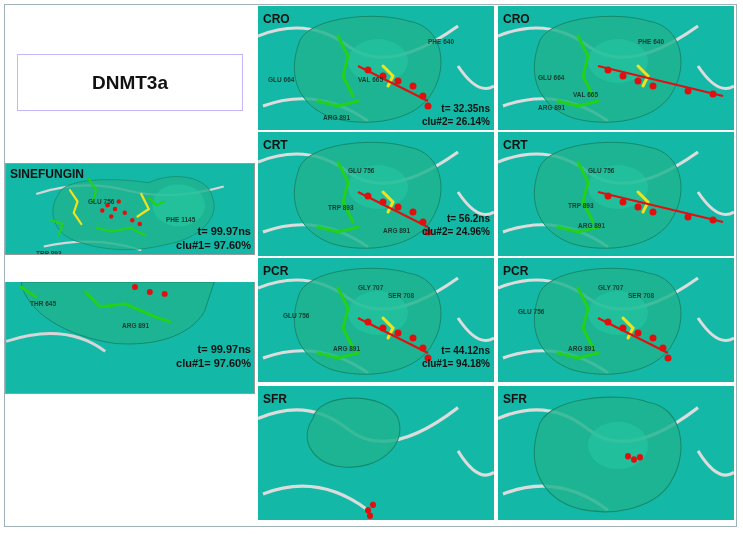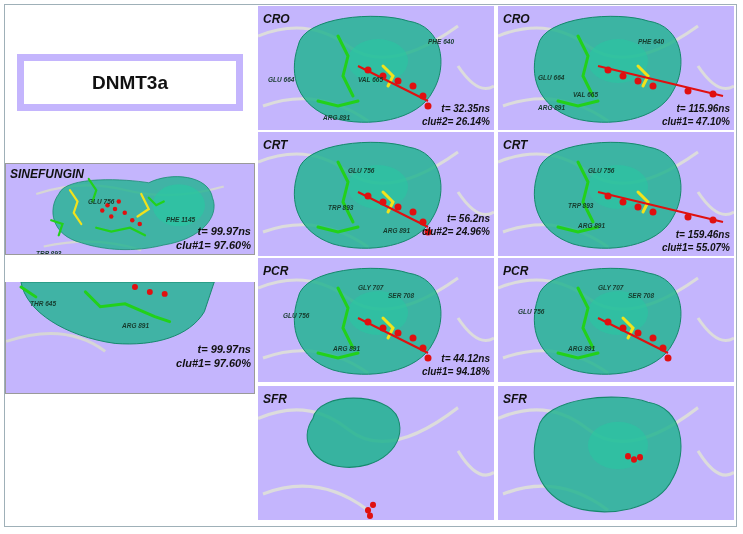--- a/index.html
+++ b/index.html
@@ -1,20 +1,20 @@
 <!DOCTYPE html>
 <html><head>
 <meta charset="utf-8">
 <style>
   html, body { margin:0; padding:0; background:#ffffff; }
   body { width:743px; height:534px; position:relative; overflow:hidden; font-family:"Liberation Sans", sans-serif; }
   .frame { position:absolute; left:4px; top:4px; width:733px; height:523px; border:1px solid #9fb0b8; box-sizing:border-box; background:#fff; }
-  .title-box { position:absolute; left:17px; top:54px; width:226px; height:57px; border:7px solid #c4b5fd; box-sizing:border-box; display:flex; flex-direction:column; align-items:center; justify-content:center; }
+  .title-box { position:absolute; left:17px; top:54px; width:226px; height:57px; border:1px solid #c4b5fd; box-sizing:border-box; display:flex; flex-direction:column; align-items:center; justify-content:center; }
   .title-box span { font-weight:bold; font-size:19px; line-height:22px; color:#111; }
-  .panel { position:absolute; overflow:hidden; background:#c4b5fd;font-style:italic; }
+  .panel { position:absolute; overflow:hidden; background:#14b8a6; }
   .panel svg { position:absolute; left:0; top:0; width:100%; height:100%; }
   .panel-label { position:absolute; font-weight:bold; font-size:12px; color:#111; }
   .stats { position:absolute; right:4px; text-align:right; font-weight:bold; font-size:10px; line-height:13px; color:#111; }
   .stats span { display:block; }
   .res { position:absolute; font-weight:bold; font-size:6.5px; color:#163a2c; white-space:nowrap; }
   .sine { left:5px; top:163px; width:250px; height:92px; border:1px solid #9a9a9a; box-sizing:border-box; }
   .sine .stats { font-size:11px; line-height:14px; right:3px; }
 </style>
 </head>
 <body>
@@ -142,24 +142,20 @@
         <circle cx="155" cy="80" r="2.5"></circle>
           <circle cx="190" cy="85" r="2.5"></circle>
           <circle cx="215" cy="88" r="2.5"></circle>
         </g>
   </svg>
   <span class="panel-label" style="left:5px;top:6px;">CRO</span>
   <span class="res" style="left:140px;top:32px;">PHE 640</span>
       <span class="res" style="left:40px;top:68px;">GLU 664</span>
       <span class="res" style="left:75px;top:85px;">VAL 665</span>
       <span class="res" style="left:40px;top:98px;">ARG 891</span>
-  <div class="stats" style="bottom:2px;">
-    <span>t= 115.96ns</span>
-    <span>clu#1= 47.10%</span>
-  </div>
     </div>
     <div class="panel" style="left: 258px; top: 132px; width: 236px; height: 124px;">
   <svg viewBox="0 0 236 124" preserveAspectRatio="none">
     <path d="M0,30 Q50,10 90,40 T200,20" stroke="#dcdcdc" stroke-width="3" fill="none"></path>
     <path d="M5,100 Q60,80 110,115" stroke="#dcdcdc" stroke-width="3" fill="none"></path>
     <path d="M200,60 Q220,90 236,80" stroke="#dcdcdc" stroke-width="3" fill="none"></path>
     <path d="M40,40 C45,10 120,5 150,15 C185,20 190,60 175,85 C160,115 110,122 75,112 C40,100 30,70 40,40 Z" fill="#1fb38f" fill-opacity="0.82" stroke="#15896c"></path>
          <ellipse cx="120" cy="55" rx="30" ry="22" fill="#27c9a3" fill-opacity="0.55"></ellipse>
     <g stroke="#22d11a" stroke-width="3" fill="none" stroke-linecap="round">
       <path d="M80,30 L90,50 L85,70 L95,90"></path>
@@ -208,24 +204,20 @@
           <circle cx="140" cy="75" r="2.5"></circle>
         <circle cx="155" cy="80" r="2.5"></circle>
           <circle cx="190" cy="85" r="2.5"></circle>
           <circle cx="215" cy="88" r="2.5"></circle>
         </g>
   </svg>
   <span class="panel-label" style="left:5px;top:6px;">CRT</span>
   <span class="res" style="left:90px;top:35px;">GLU 756</span>
       <span class="res" style="left:70px;top:70px;">TRP 893</span>
       <span class="res" style="left:80px;top:90px;">ARG 891</span>
-  <div class="stats" style="bottom:2px;">
-    <span>t= 159.46ns</span>
-    <span>clu#1= 55.07%</span>
-  </div>
     </div>
     <div class="panel" style="left: 258px; top: 258px; width: 236px; height: 124px;">
   <svg viewBox="0 0 236 124" preserveAspectRatio="none">
     <path d="M0,30 Q50,10 90,40 T200,20" stroke="#dcdcdc" stroke-width="3" fill="none"></path>
     <path d="M5,100 Q60,80 110,115" stroke="#dcdcdc" stroke-width="3" fill="none"></path>
     <path d="M200,60 Q220,90 236,80" stroke="#dcdcdc" stroke-width="3" fill="none"></path>
     <path d="M40,40 C45,10 120,5 150,15 C185,20 190,60 175,85 C160,115 110,122 75,112 C40,100 30,70 40,40 Z" fill="#1fb38f" fill-opacity="0.82" stroke="#15896c"></path>
          <ellipse cx="120" cy="55" rx="30" ry="22" fill="#27c9a3" fill-opacity="0.55"></ellipse>
     <g stroke="#22d11a" stroke-width="3" fill="none" stroke-linecap="round">
       <path d="M80,30 L90,50 L85,70 L95,90"></path>
@@ -242,21 +234,21 @@
         <circle cx="155" cy="80" r="2.5"></circle>
           <circle cx="165" cy="90" r="2.5"></circle>
           <circle cx="170" cy="100" r="2.5"></circle>
         </g>
   </svg>
   <span class="panel-label" style="left:5px;top:6px;">PCR</span>
   <span class="res" style="left:100px;top:26px;">GLY 707</span>
       <span class="res" style="left:130px;top:34px;">SER 708</span>
       <span class="res" style="left:25px;top:54px;">GLU 756</span>
       <span class="res" style="left:75px;top:87px;">ARG 891</span>
-  <div class="stats" style="bottom:4px;">
+  <div class="stats" style="bottom:12px;">
     <span>t= 44.12ns</span>
     <span>clu#1= 94.18%</span>
   </div>
     </div>
     <div class="panel" style="left: 498px; top: 258px; width: 236px; height: 124px;">
   <svg viewBox="0 0 236 124" preserveAspectRatio="none">
     <path d="M0,30 Q50,10 90,40 T200,20" stroke="#dcdcdc" stroke-width="3" fill="none"></path>
     <path d="M5,100 Q60,80 110,115" stroke="#dcdcdc" stroke-width="3" fill="none"></path>
     <path d="M200,60 Q220,90 236,80" stroke="#dcdcdc" stroke-width="3" fill="none"></path>
     <path d="M40,40 C45,10 120,5 150,15 C185,20 190,60 175,85 C160,115 110,122 75,112 C40,100 30,70 40,40 Z" fill="#1fb38f" fill-opacity="0.82" stroke="#15896c"></path>

